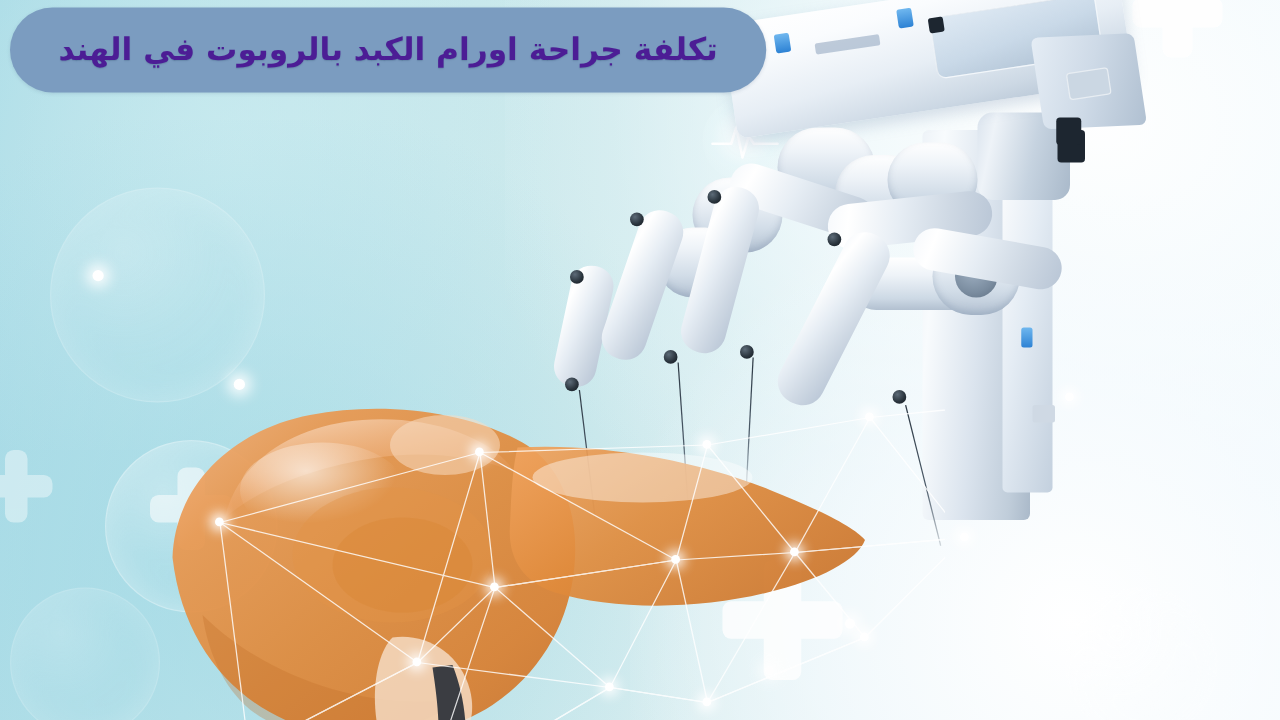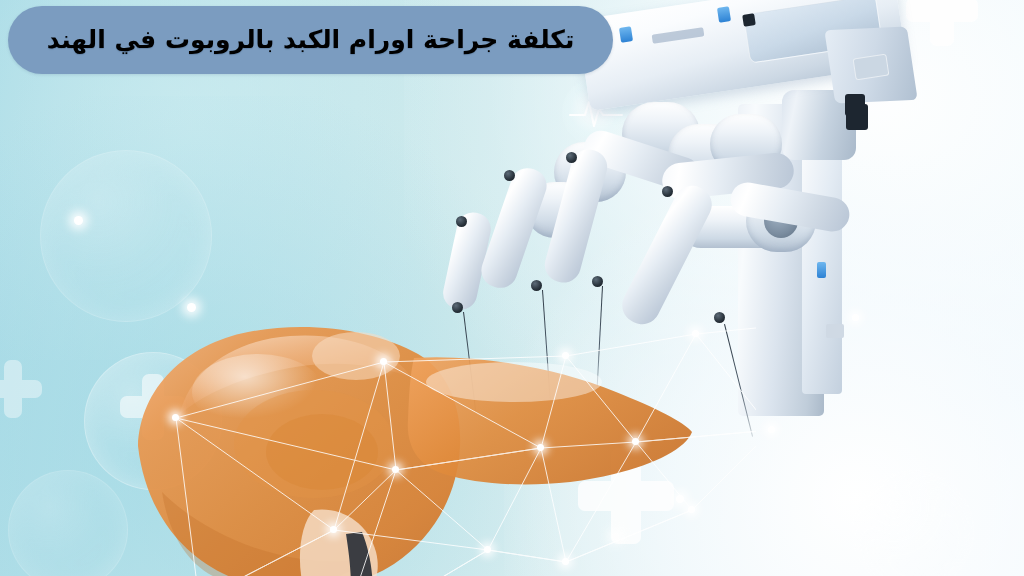--- a/index.html
+++ b/index.html
@@ -317,16 +317,16 @@
     <div class="node" style="left:536px;top:138px;"></div>
 
     <div class="node" style="left:388px;top:246px;"></div>
     <div class="node" style="left:466px;top:258px;"></div>
     <div class="node" style="left:592px;top:206px;"></div>
     <div class="node" style="left:234px;top:226px;"></div>
     <div class="node" style="left:672px;top:126px;"></div>
   </div>
 
   <div id="banner" style="background: rgb(123, 156, 192);">
-    <div id="banner-title" style="color: #000000;">تكلفة جراحة اورام الكبد بالروبوت في الهند</div>
+    <div id="banner-title" style="color: #4c1d95;">تكلفة جراحة اورام الكبد بالروبوت في الهند</div>
   </div>
 
 </div>
 
 </body></html>

